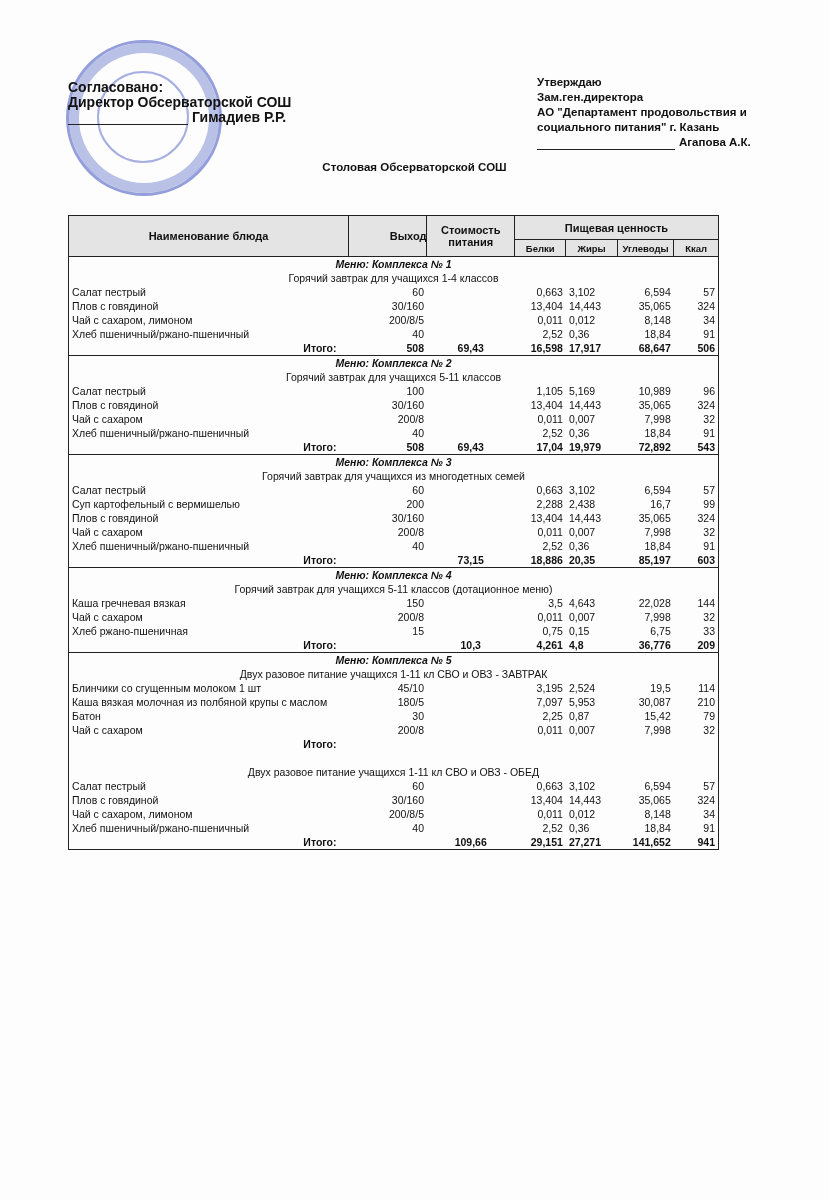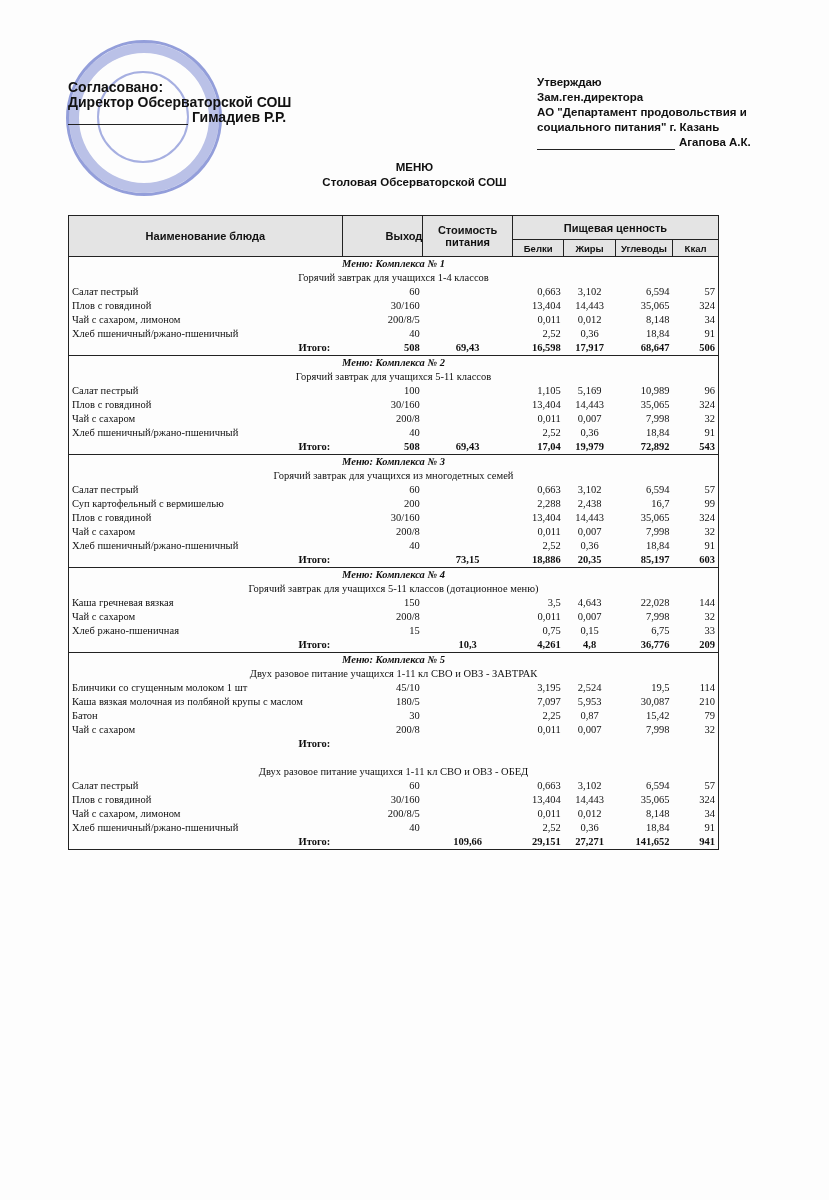--- a/index.html
+++ b/index.html
@@ -19,29 +19,29 @@
   .hdr-right .sigline { display:inline-block; width:138px; border-bottom:1px solid #222; margin-right:4px; height:12px; }
   .title { left:0; width:829px; top:160px; text-align:center; font-size:11.5px; line-height:15px; font-weight:bold; }
   table.menu { position:absolute; left:68px; top:215px; width:651px; border-collapse:collapse; font-size:10.5px; }
   table.menu th { background:#e4e4e4; border:1.5px solid #222; font-weight:bold; font-size:11px; padding:0; }
   table.menu th.sub { font-size:9.5px; height:16px; }
   table.menu td { padding:0 3px; height:14px; line-height:14px; white-space:nowrap; }
   .c-name { width:275px; }
   .c-out { width:94px; text-align:right; }
   .c-cost { width:97px; text-align:center; }
   .c-b { width:53px; text-align:right; }
-  .c-j { width:53px; text-align:center; }
+  .c-j { width:53px; text-align:left; }
   .c-u { width:56px; text-align:right;margin-top:43px; }
   .c-k { width:50px; text-align:right; }
   .sec-title td { text-align:center; font-weight:bold; font-style:italic; padding-top:2px; }
   .sec-sub td { text-align:center; }
   .total td { font-weight:bold; }
   .total .lbl { text-align:right; padding-right:12px; }
   tr.sec-start td { border-top:1.5px solid #222; }
-  tbody { border-left:1.5px solid #222; border-right:1.5px solid #222;font-family:Liberation Serif, serif; }
+  tbody { border-left:1.5px solid #222; border-right:1.5px solid #222; }
   table.menu tbody:last-child { border-bottom:1.5px solid #222; }
 </style>
 </head>
 <body>
 
 <div class="abs stamp">
     <div class="stamp-inner"></div>
   </div>
 
 <div class="abs hdr-left">
@@ -58,21 +58,20 @@
   <div>Зам.ген.директора</div>
   <div>АО "Департамент продовольствия и</div>
   <div>социального питания" г. Казань</div>
   <div class="sigrow">
       <span class="sigline"></span>
       <span>Агапова А.К.</span>
     </div>
 </div>
 
 <div class="abs title">
-  <div>МЕНЮ</div>
   <div>Столовая Обсерваторской СОШ</div>
 </div>
 
 <table class="menu" id="menu-table">
   <thead>
     <tr style="height:24px;">
       <th rowspan="2" class="c-name">Наименование блюда</th>
       <th rowspan="2" class="c-out" style="text-align:right">Выход</th>
       <th rowspan="2" class="c-cost" style="text-align:center">Стоимость питания</th>
       <th colspan="4">Пищевая ценность</th>

